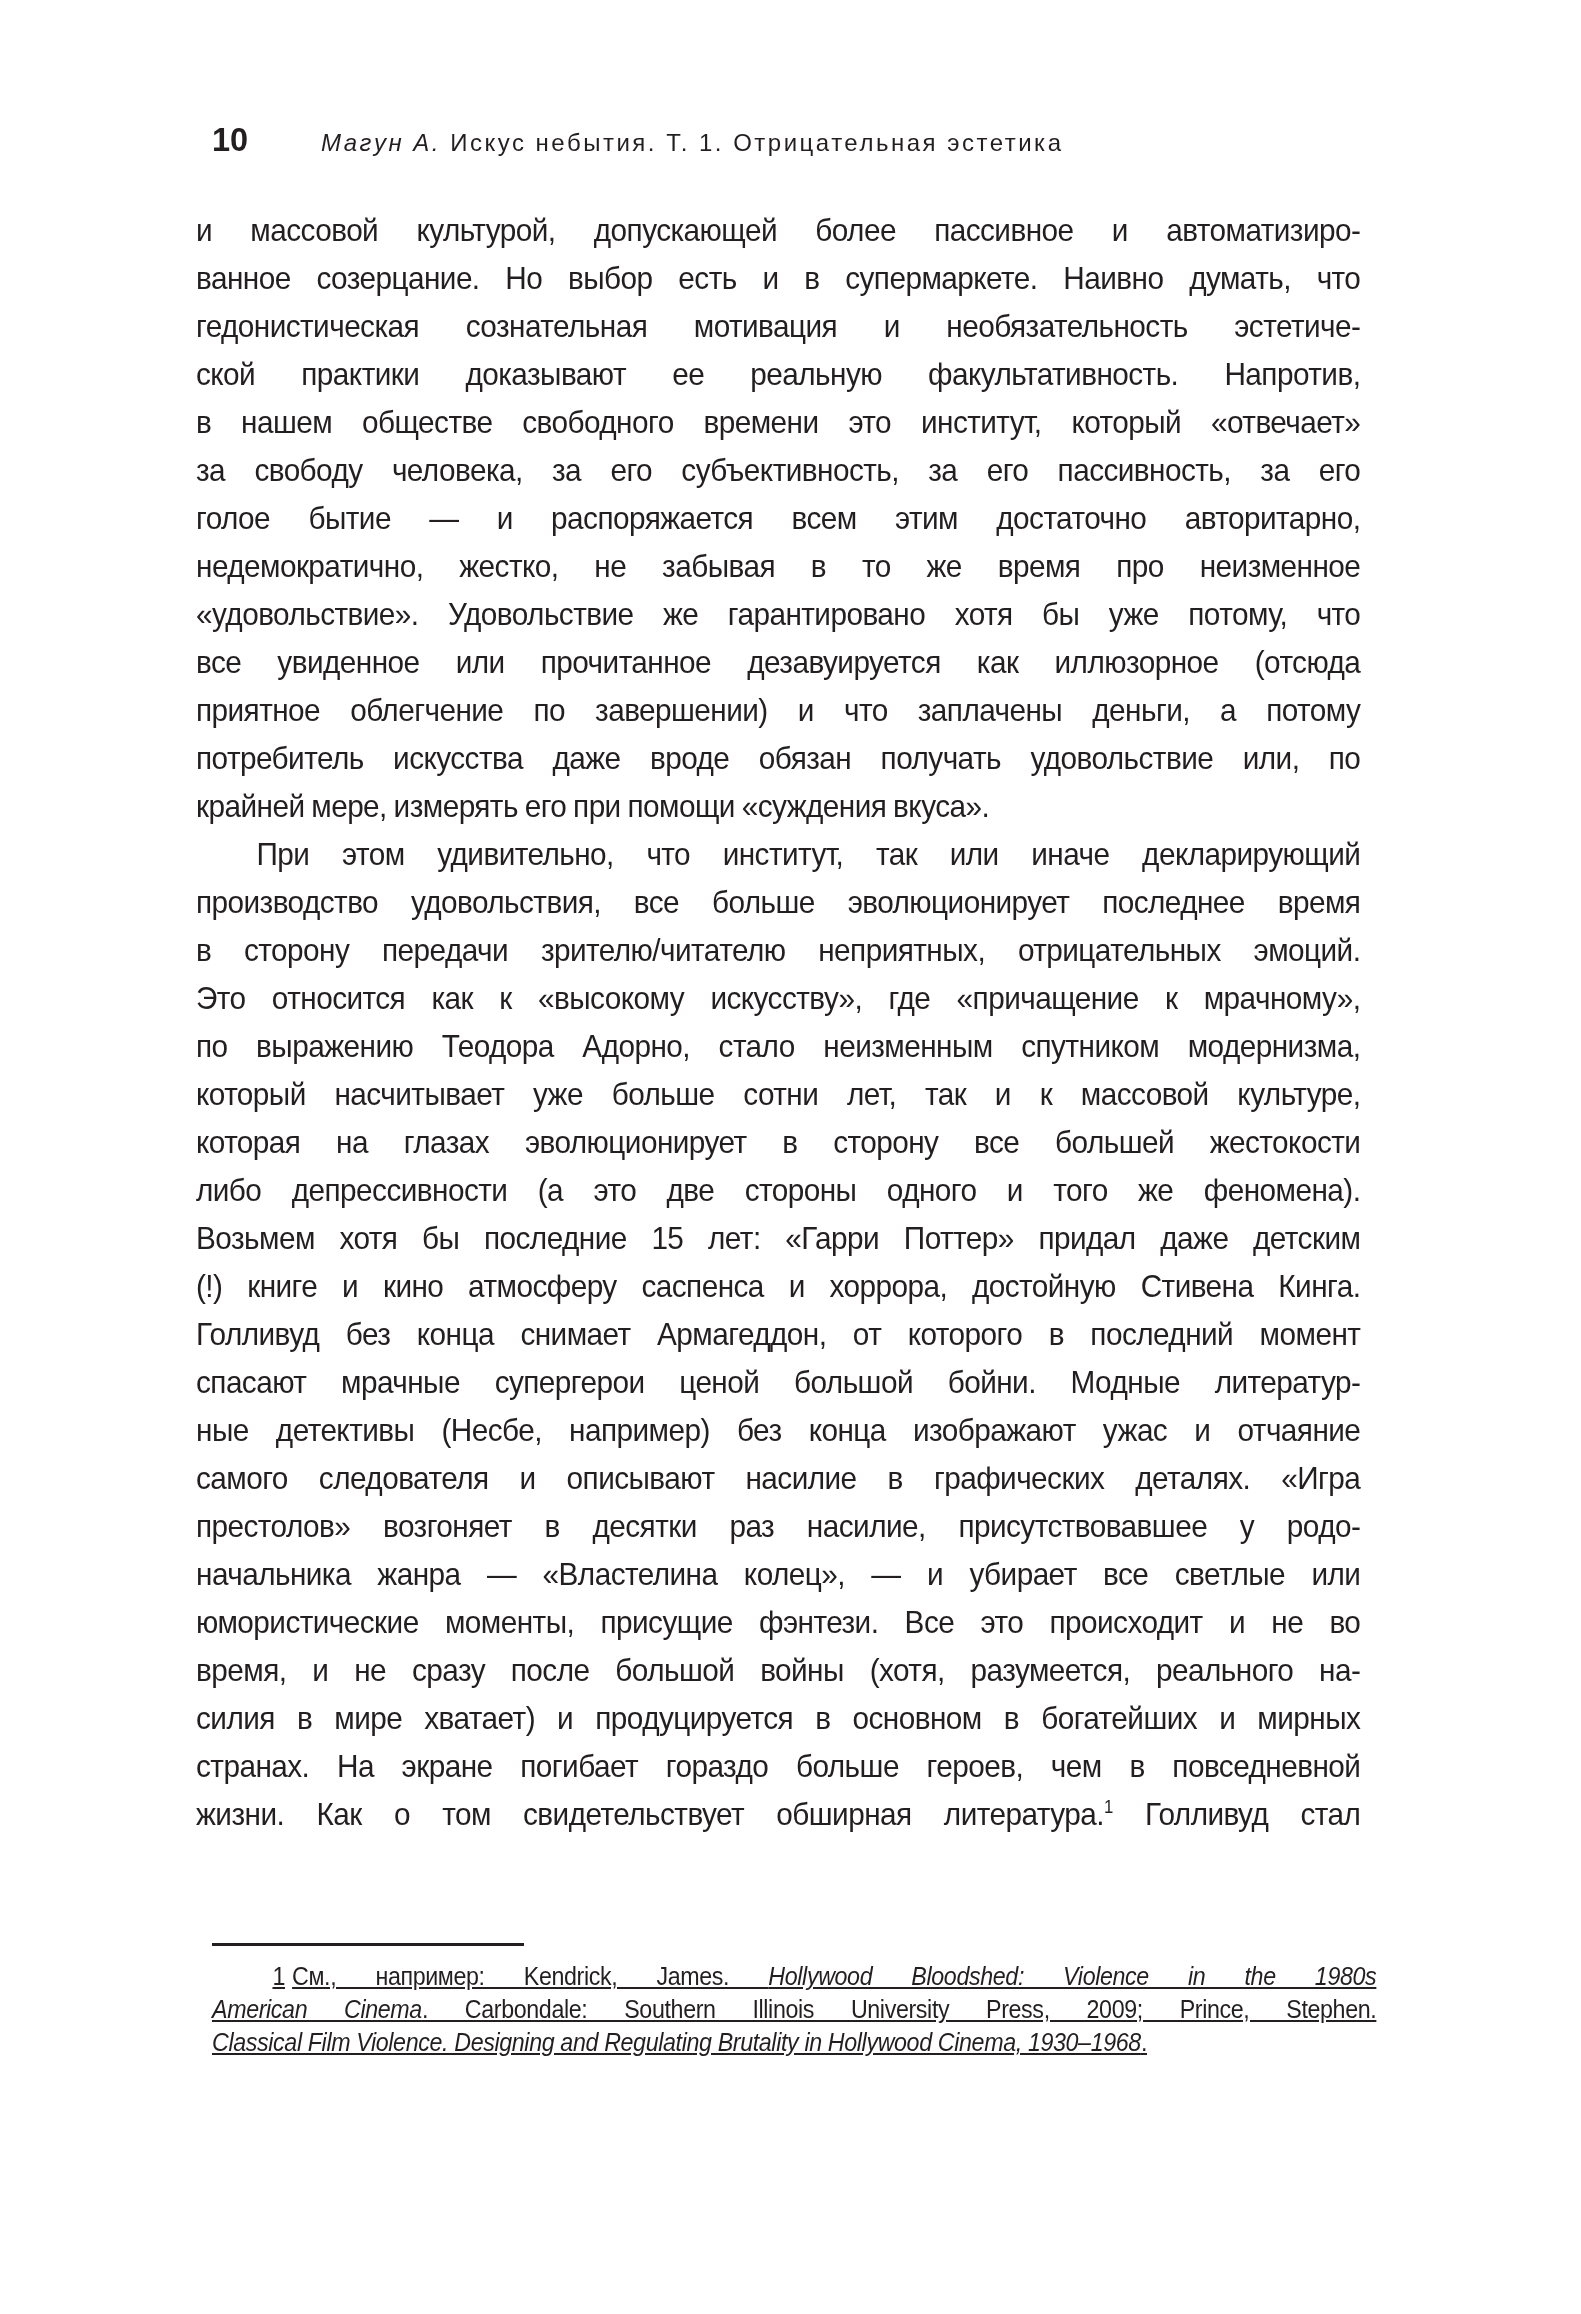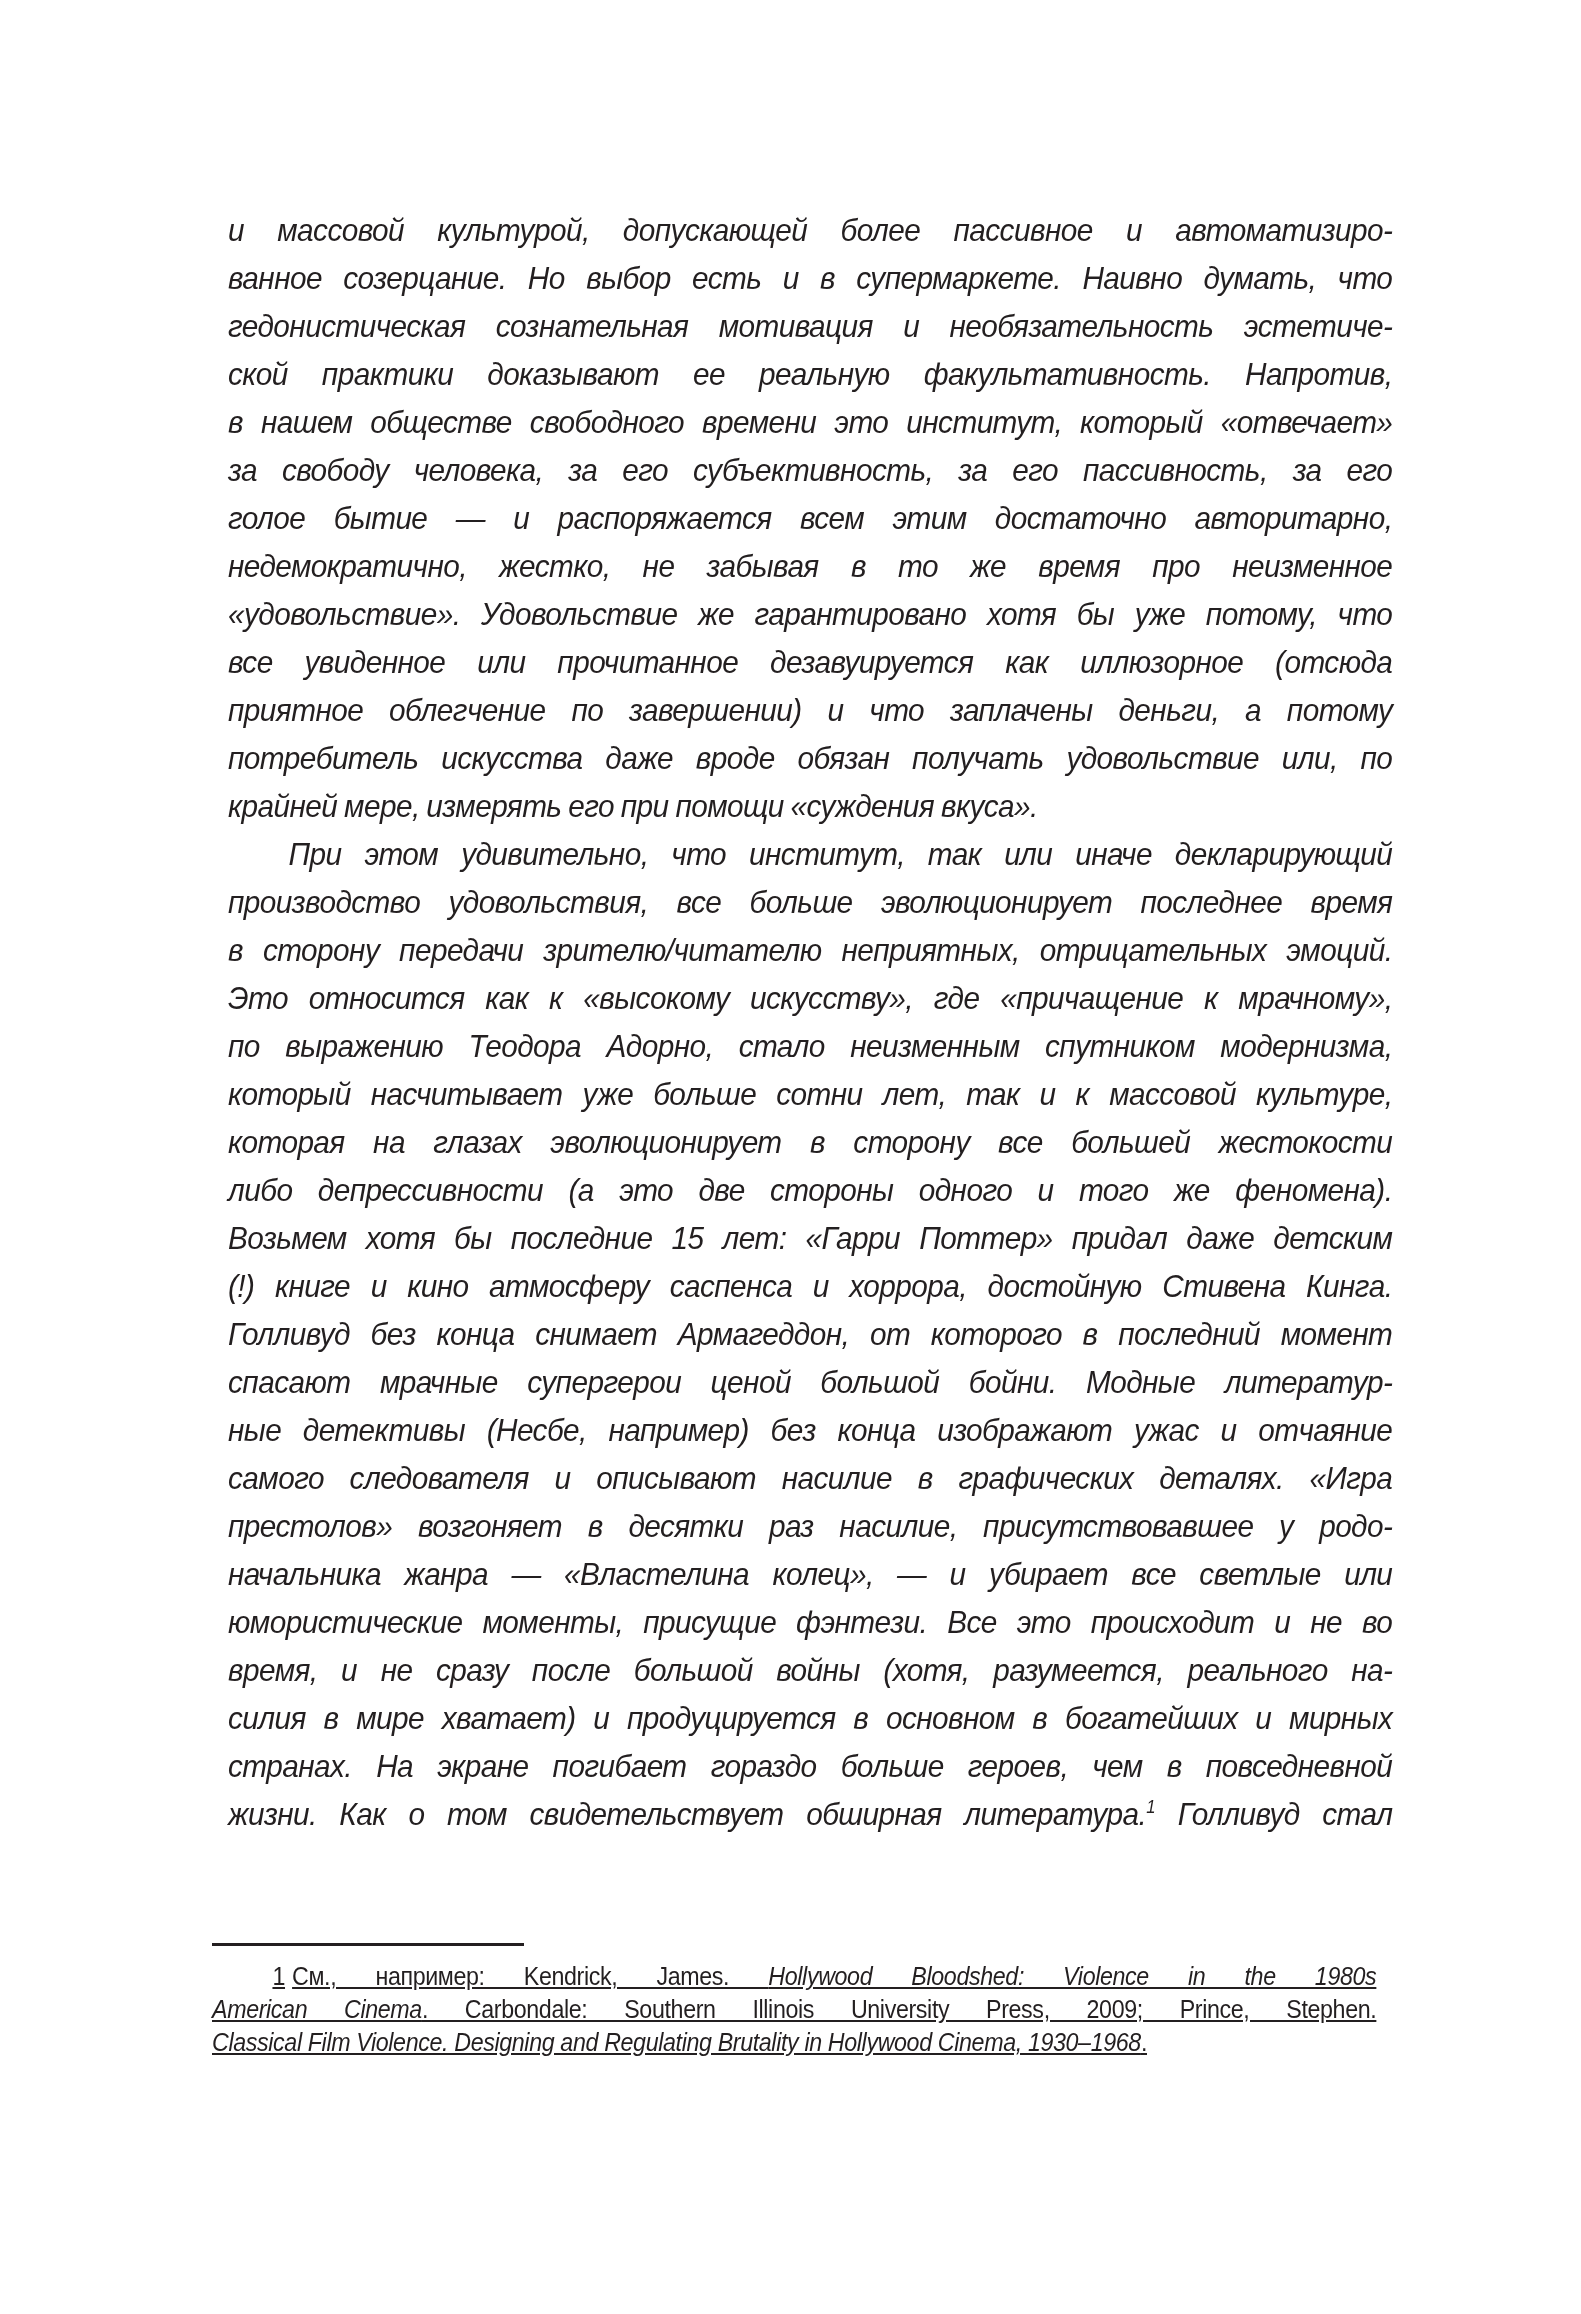--- a/index.html
+++ b/index.html
@@ -39,24 +39,23 @@
     }
     .head-title {
       font-size: 24px;
       letter-spacing: 2.5px;
     }
     .head-title .author {
       font-style: italic;
     }
     .body-text {
       position: absolute;
-      left: 228px;
+      left: 196px;
       top: 206px;
       width: 1164px;
-      font-style: italic;
     }
     .line {
       display: block;
       height: 48px;
       line-height: 48px;
       font-size: 32px;
       white-space: nowrap;
       text-align: justify;
       text-align-last: justify;
       letter-spacing: -0.6px;
@@ -112,20 +111,24 @@
     .fn-line .num {
       margin-right: 7.6px;
     }
     .it { font-style: italic; }
   </style>
 </head>
 <body>
 
 <div class="page">
 
+  <div class="running-head">
+    <span class="page-number">10</span>
+    <span class="head-title"><span class="author">Магун А.</span><span> Искус небытия. Т. 1. Отрицательная эстетика</span></span>
+  </div>
 
   <div class="body-text">
     <div>
       <span class="line">и массовой культурой, допускающей более пассивное и автоматизиро-</span>
       <span class="line">ванное созерцание. Но выбор есть и в супермаркете. Наивно думать, что</span>
       <span class="line">гедонистическая сознательная мотивация и необязательность эстетиче-</span>
       <span class="line">ской практики доказывают ее реальную факультативность. Напротив,</span>
       <span class="line">в нашем обществе свободного времени это институт, который «отвечает»</span>
       <span class="line">за свободу человека, за его субъективность, за его пассивность, за его</span>
       <span class="line">голое бытие — и распоряжается всем этим достаточно авторитарно,</span>

